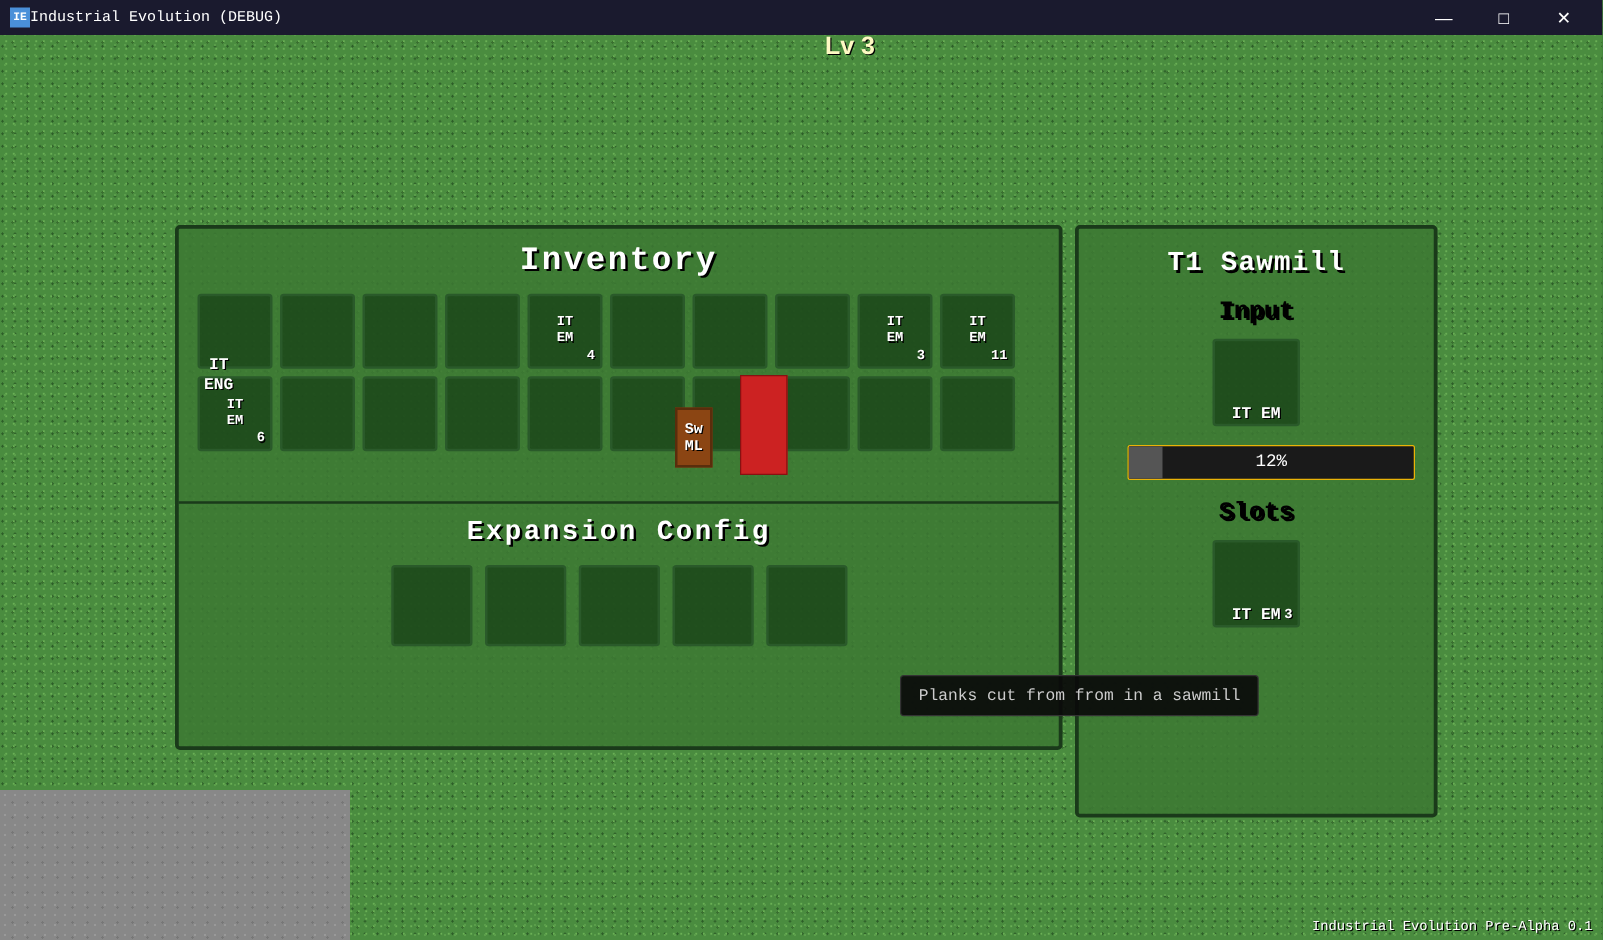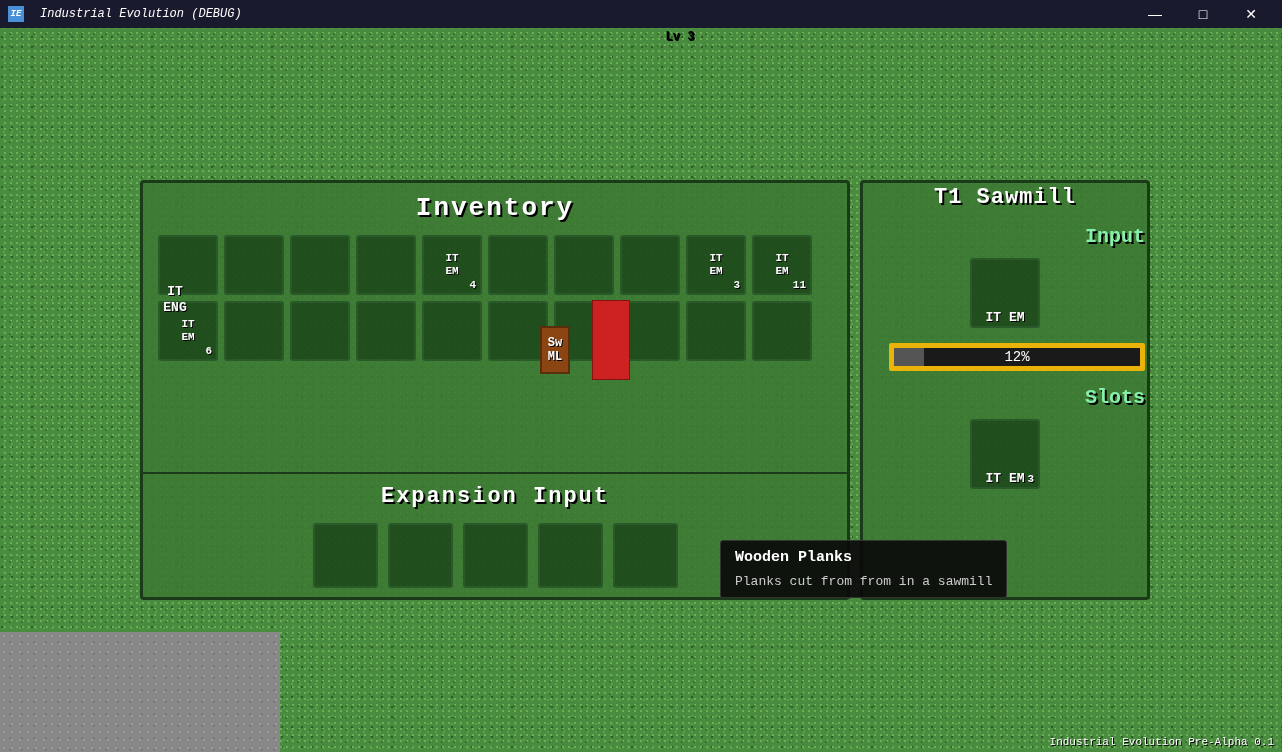--- a/index.html
+++ b/index.html
@@ -35,24 +35,23 @@
       background: #1a1a2e;
       display: flex;
       align-items: center;
       justify-content: space-between;
       padding: 0 8px;
       z-index: 100;
     }
     .title-bar-left {
       display: flex;
       align-items: center;
-      gap: 16px;
+      gap: 0;
       color: white;
       font-size: 12px;
-      font-style: italic;
     }
     .title-icon {
       width: 16px;
       height: 16px;
       background: #4a90d9;
       display: flex;
       align-items: center;
       justify-content: center;
       font-size: 9px;
       color: white;
@@ -81,23 +80,23 @@
       top: 22px;
       left: 650px;
       width: 60px;
       height: 30px;
       z-index: 50;
       display: flex;
       align-items: center;
       justify-content: center;
     }
     .char-label {
-      color: #000000;
-      font-size: 12px;
-      font-family: Liberation Mono, monospace;
+      color: #fef9c3;
+      font-size: 20px;
+      font-family: Liberation Sans, sans-serif;
       font-weight: bold;
       text-shadow: 1px 1px 0 #000;
     }
 
     
     .rock-area {
       position: absolute;
       bottom: 0;
       left: 0;
       width: 280px;
@@ -119,21 +118,21 @@
       height: 420px;
       background: rgba(60, 120, 50, 0.85);
       border: 3px solid #1a3a1a;
       border-radius: 4px;
       z-index: 10;
     }
 
     .panel-section-top {
       padding: 10px 15px;
       border-bottom: 2px solid #1a3a1a;
-      height: 291px;
+      height: 220px;
     }
 
     .inventory-title {
       color: white;
       font-size: 26px;
       font-family: 'Courier New', monospace;
       font-weight: bold;
       text-align: center;
       margin-bottom: 12px;
       text-shadow: 2px 2px 0 #000;
@@ -248,45 +247,45 @@
       border: 2px solid #2a5a2a;
       border-radius: 3px;
     }
 
     
     .sawmill-panel {
       position: absolute;
       top: 180px;
       left: 860px;
       width: 290px;
-      height: 420px;
+      height: 474px;
       background: rgba(60, 120, 50, 0.85);
       border: 3px solid #1a3a1a;
       border-radius: 4px;
       z-index: 10;
-      padding: 2px;
+      padding: 15px;
     }
 
     .sawmill-title {
       color: white;
       font-size: 22px;
       font-family: 'Courier New', monospace;
       font-weight: bold;
       text-align: center;
       margin-bottom: 15px;
       text-shadow: 2px 2px 0 #000;
       letter-spacing: 1px;
     }
 
     .section-label {
-      color: #86efac;
+      color: #000000;
       font-size: 20px;
       font-family: 'Courier New', monospace;
       font-weight: bold;
-      text-align: right;
+      text-align: center;
       margin-bottom: 10px;
       text-shadow: 2px 2px 0 #000;
     }
 
     .sawmill-slot {
       width: 70px;
       height: 70px;
       background: rgba(20, 60, 20, 0.7);
       border: 2px solid #2a5a2a;
       border-radius: 3px;
@@ -312,21 +311,21 @@
       font-size: 14px;
       font-family: 'Courier New', monospace;
     }
     .config-arrow {
       color: white;
       font-size: 16px;
     }
 
     .progress-bar-container {
       background: #1a1a1a;
-      border: 5px solid #eab308;
+      border: 1px solid #eab308;
       height: 28px;
       border-radius: 2px;
       margin-bottom: 15px;
       position: relative;
       overflow: hidden;
       margin-left: 24px;
     }
     .progress-bar-fill {
       height: 100%;
       background: #555;
@@ -468,21 +467,21 @@
         <div class="inv-slot"></div>
         <div class="inv-slot"></div>
         <div class="inv-slot"></div>
         <div class="inv-slot"></div>
       </div>
 
     </div>
   </div>
 
   <div class="panel-section-bottom">
-    <div class="expansion-title">Expansion Input</div>
+    <div class="expansion-title">Expansion Config</div>
     <div class="expansion-row">
       <div class="exp-slot"></div>
       <div class="exp-slot"></div>
       <div class="exp-slot"></div>
       <div class="exp-slot"></div>
       <div class="exp-slot"></div>
     </div>
   </div>
 </div>
 
@@ -514,17 +513,16 @@
   <div class="section-label">Slots</div>
 
   <div class="sawmill-slot">
     <span class="item-label" style="font-size:13px;">IT
 EM</span>
     <span class="item-count">3</span>
   </div>
 </div>
 
 <div class="tooltip">
-  <div class="tooltip-title">Wooden Planks</div>
   <div class="tooltip-desc">Planks cut from from in a sawmill</div>
 </div>
 
 <div class="version-text">Industrial Evolution Pre-Alpha 0.1</div>
 
 </body></html>

